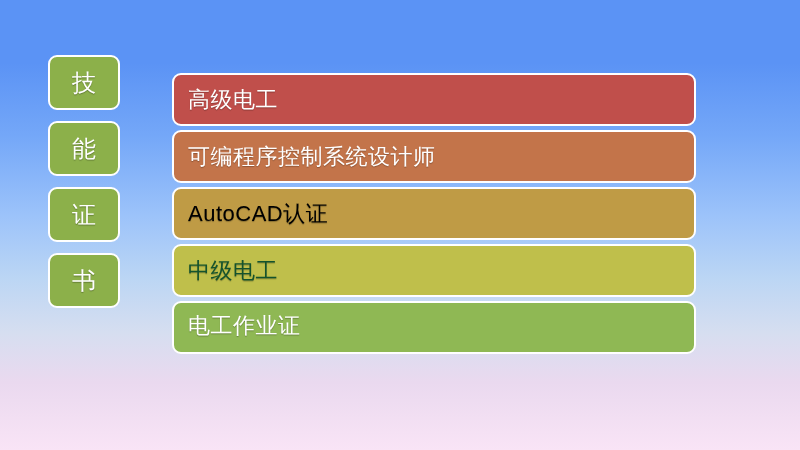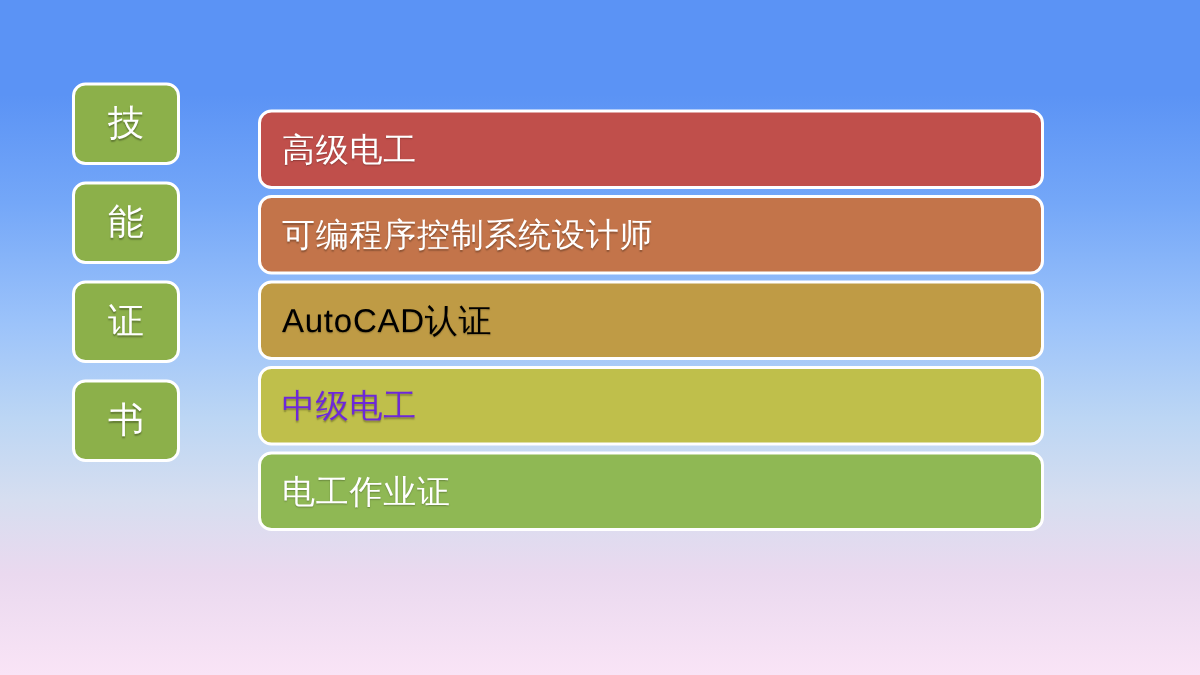--- a/index.html
+++ b/index.html
@@ -107,21 +107,21 @@
   <div id="bar-list">
     <div class="bar-row" style="background-color: rgb(192, 79, 75); border-color: rgb(255, 255, 255); color: rgb(255, 255, 255);">
       <span>高级电工</span>
     </div>
     <div class="bar-row" style="background-color: rgb(195, 116, 74); border-color: rgb(255, 255, 255); color: rgb(255, 255, 255);">
       <span>可编程序控制系统设计师</span>
     </div>
     <div class="bar-row" style="background-color: rgb(191, 155, 69); border-color: rgb(255, 255, 255); color: #000000;">
       <span>AutoCAD认证</span>
     </div>
-    <div class="bar-row" style="background-color: rgb(191, 191, 75); border-color: rgb(255, 255, 255); color: #6d28d9;">
+    <div class="bar-row" style="background-color: rgb(191, 191, 75); border-color: rgb(255, 255, 255); color: #14532d;">
       <span>中级电工</span>
     </div>
-    <div class="bar-row" style="background-color: rgb(143, 184, 84); border-color: rgb(255, 255, 255); color: rgb(255, 255, 255);">
+    <div class="bar-row" style="background-color: rgb(143, 184, 84); border-color: rgb(255, 255, 255); color: rgb(255, 255, 255); font-family: Liberation Mono, monospace;">
       <span>电工作业证</span>
     </div>
   </div>
 
 </div>
 
 </body></html>

